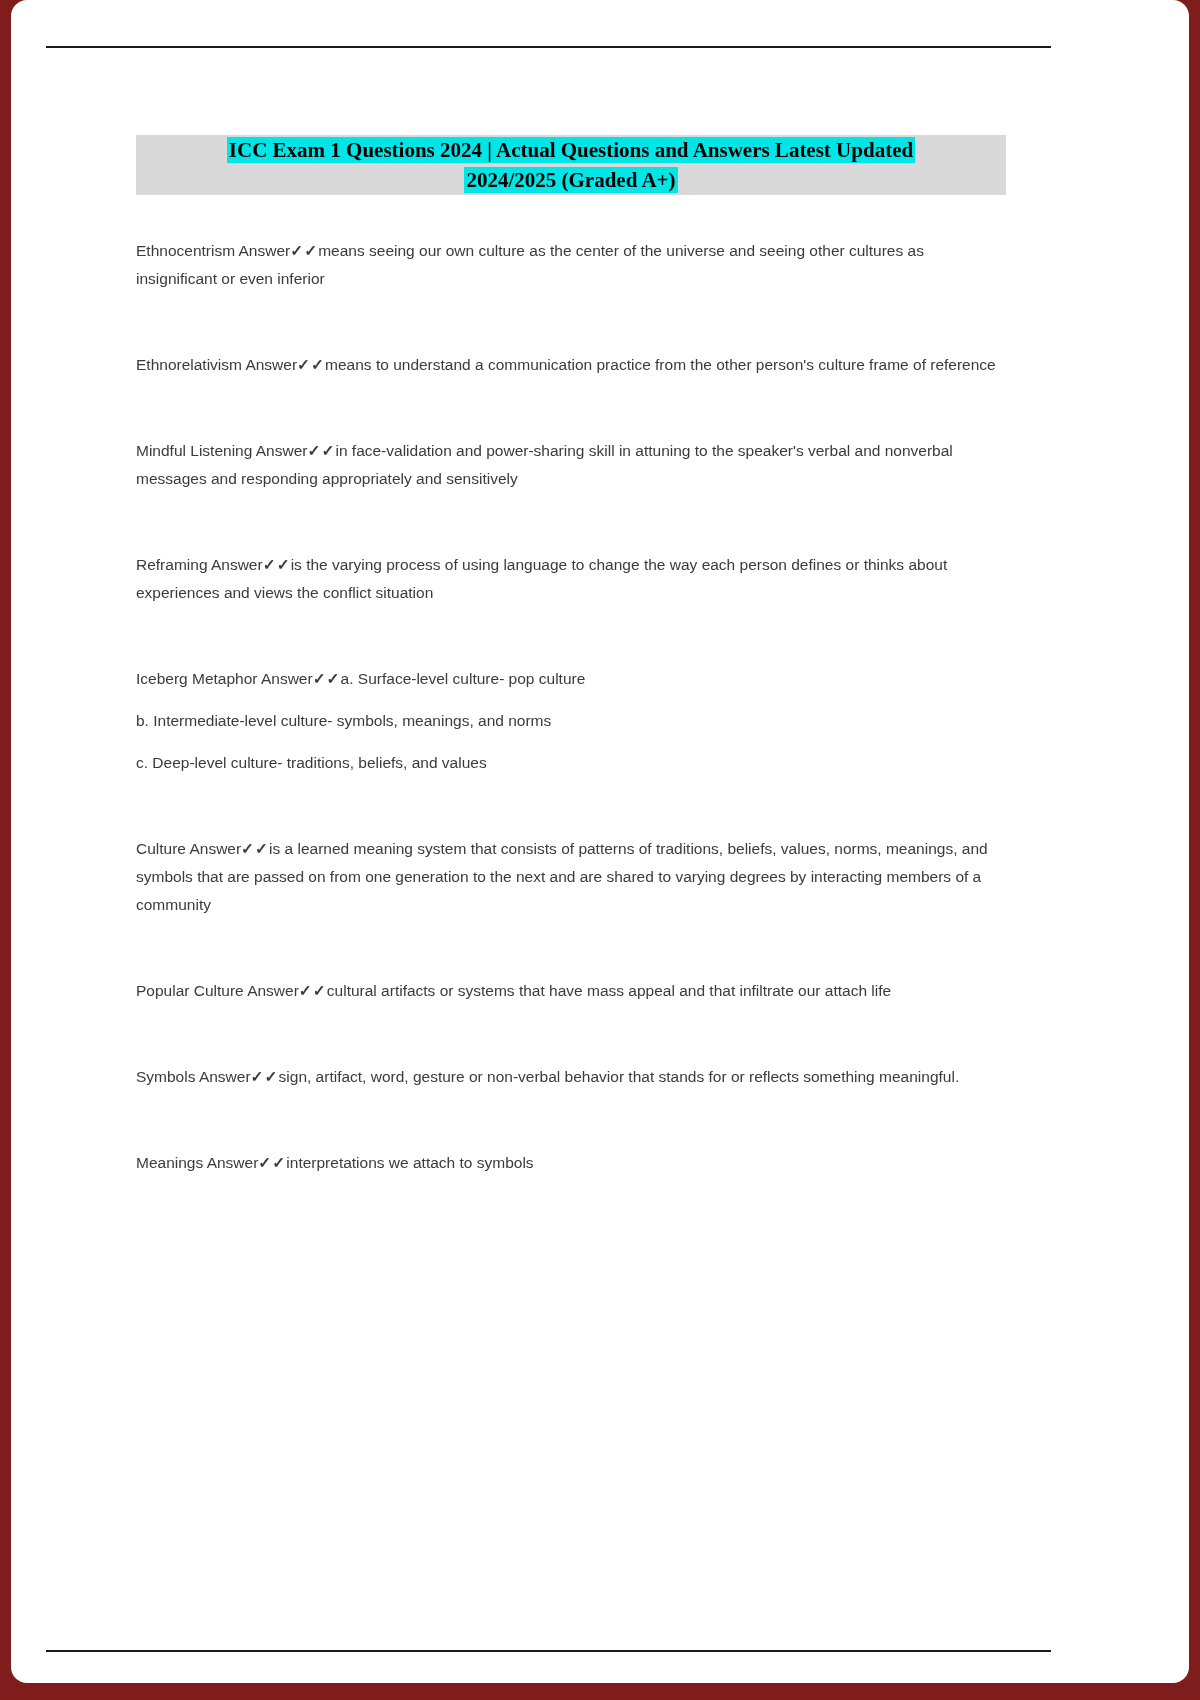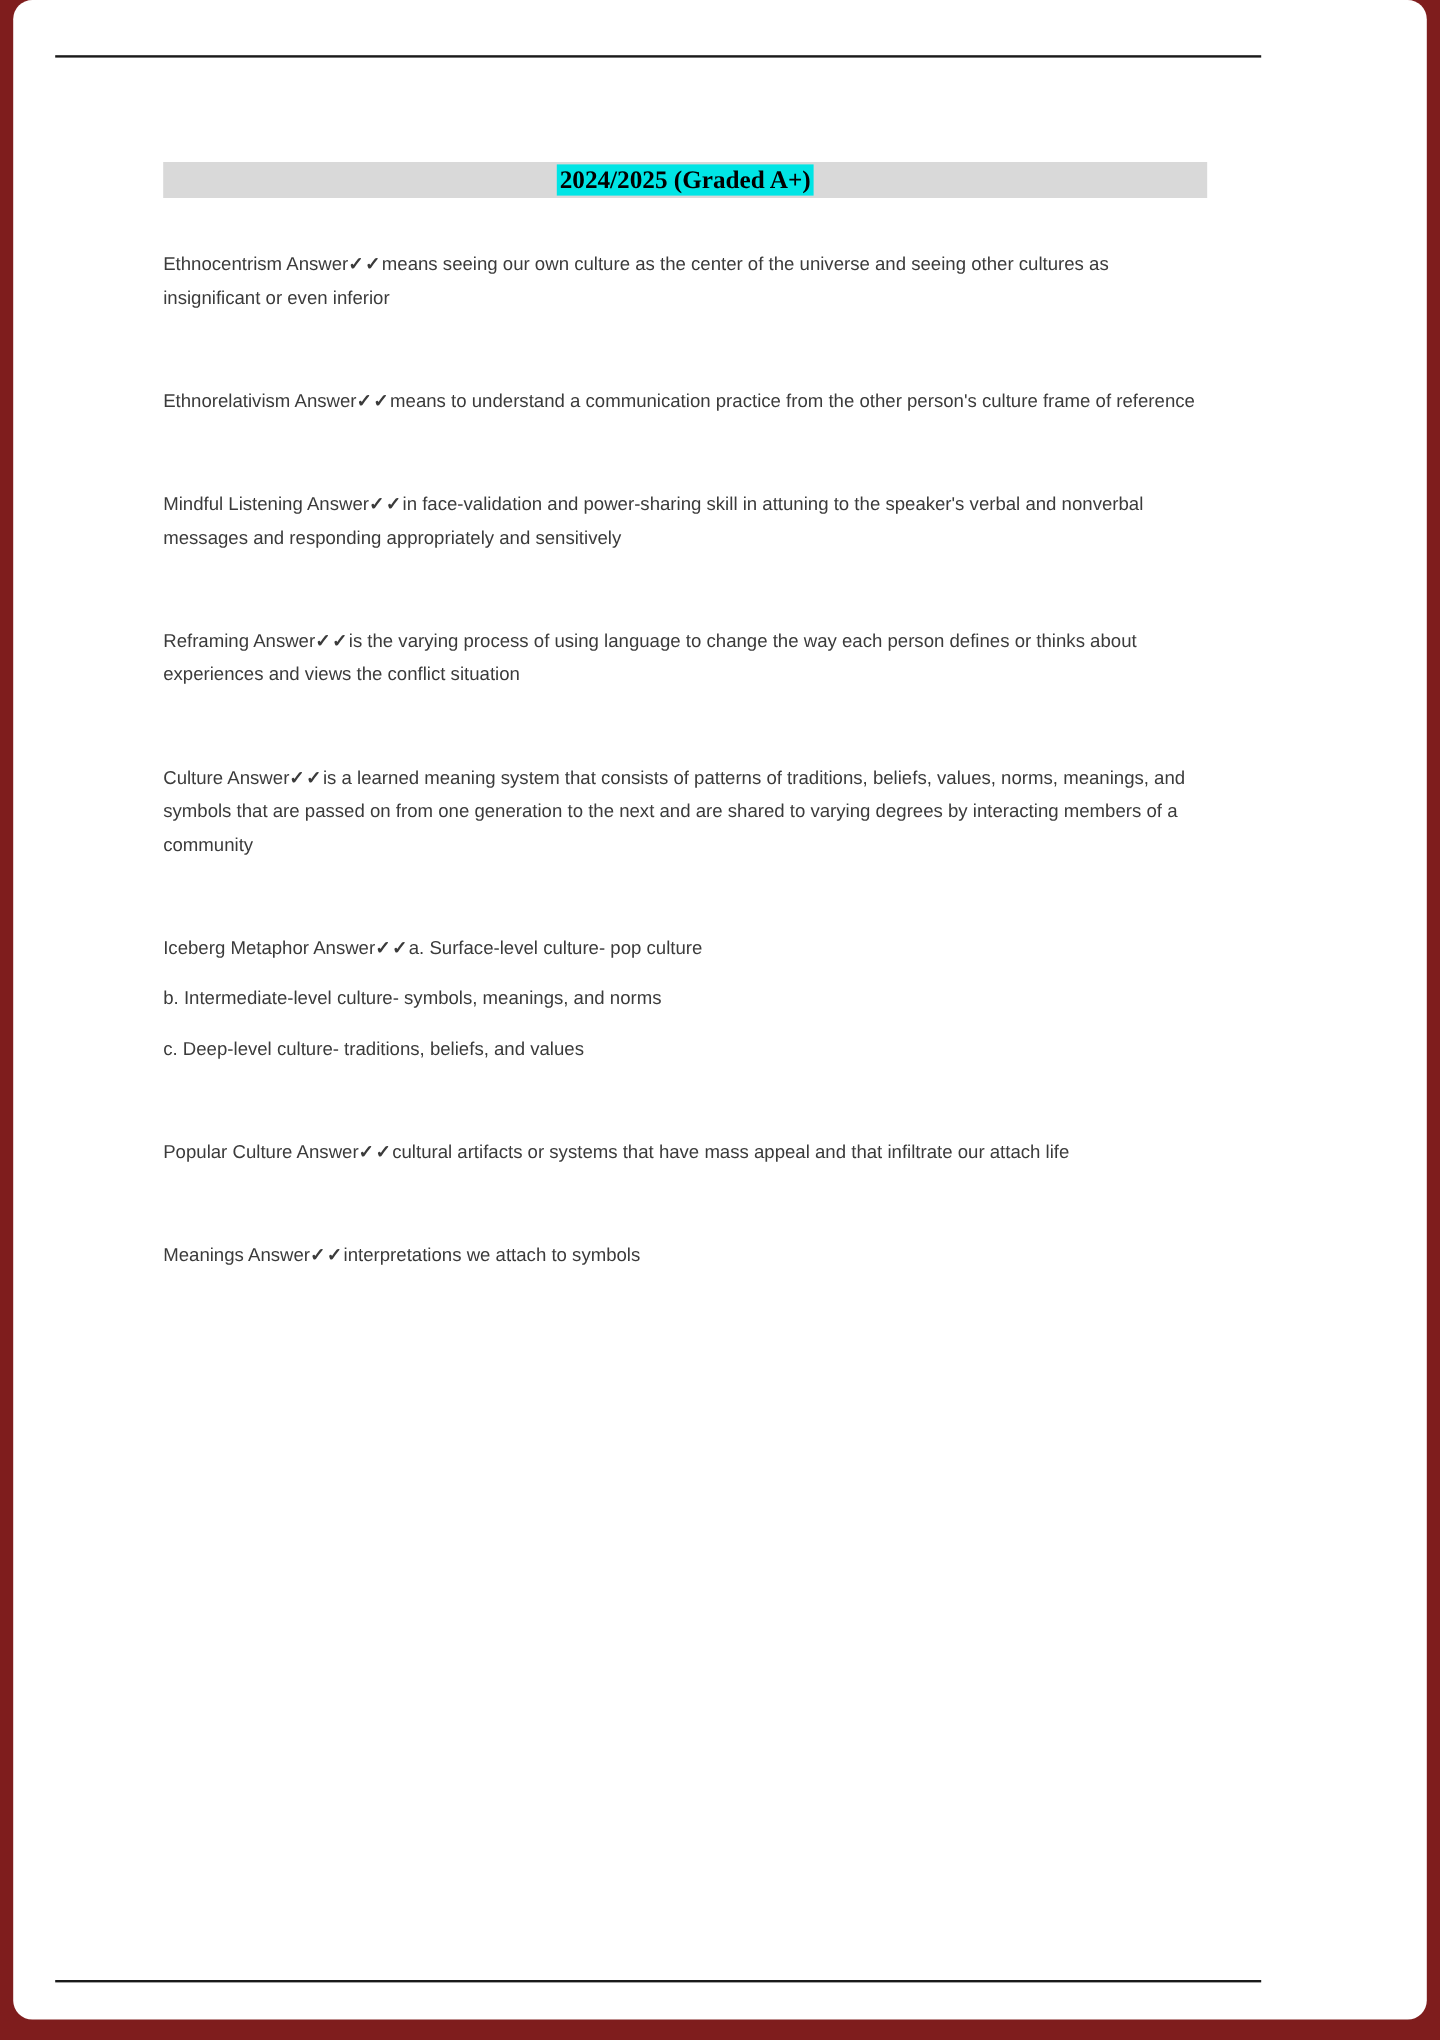--- a/index.html
+++ b/index.html
@@ -78,46 +78,50 @@
   }
 </style>
 </head>
 <body>
 
 <div class="page">
   <div class="rule rule-top"></div>
 
   <div class="content">
     <div class="title-block">
+      <div class="title-line"><span class="hl">ICC Exam 1 Questions 2024 | Actual Questions and Answers Latest Updated</span></div>
       <div class="title-line"><span class="hl">2024/2025 (Graded A+)</span></div>
     </div>
 
     <div class="qa-list">
         <div class="qa-block">
           <p class="qa-line"><span>Ethnocentrism Answer</span><span class="marks">✓✓</span><span>means seeing our own culture as the center of the universe and seeing other cultures as insignificant or even inferior</span></p>
         </div>
         <div class="qa-block">
           <p class="qa-line"><span>Ethnorelativism Answer</span><span class="marks">✓✓</span><span>means to understand a communication practice from the other person's culture frame of reference</span></p>
         </div>
         <div class="qa-block">
           <p class="qa-line"><span>Mindful Listening Answer</span><span class="marks">✓✓</span><span>in face-validation and power-sharing skill in attuning to the speaker's verbal and nonverbal messages and responding appropriately and sensitively</span></p>
         </div>
         <div class="qa-block">
           <p class="qa-line"><span>Reframing Answer</span><span class="marks">✓✓</span><span>is the varying process of using language to change the way each person defines or thinks about experiences and views the conflict situation</span></p>
         </div>
         <div class="qa-block">
-          <p class="qa-line"><span>Culture Answer</span><span class="marks">✓✓</span><span>is a learned meaning system that consists of patterns of traditions, beliefs, values, norms, meanings, and symbols that are passed on from one generation to the next and are shared to varying degrees by interacting members of a community</span></p>
-        </div>
-        <div class="qa-block">
           <p class="qa-line"><span>Iceberg Metaphor Answer</span><span class="marks">✓✓</span><span>a. Surface-level culture- pop culture</span></p>
           <p class="qa-sub">b. Intermediate-level culture- symbols, meanings, and norms</p>
           <p class="qa-sub">c. Deep-level culture- traditions, beliefs, and values</p>
         </div>
         <div class="qa-block">
+          <p class="qa-line"><span>Culture Answer</span><span class="marks">✓✓</span><span>is a learned meaning system that consists of patterns of traditions, beliefs, values, norms, meanings, and symbols that are passed on from one generation to the next and are shared to varying degrees by interacting members of a community</span></p>
+        </div>
+        <div class="qa-block">
           <p class="qa-line"><span>Popular Culture Answer</span><span class="marks">✓✓</span><span>cultural artifacts or systems that have mass appeal and that infiltrate our attach life</span></p>
+        </div>
+        <div class="qa-block">
+          <p class="qa-line"><span>Symbols Answer</span><span class="marks">✓✓</span><span>sign, artifact, word, gesture or non-verbal behavior that stands for or reflects something meaningful.</span></p>
         </div>
         <div class="qa-block">
           <p class="qa-line"><span>Meanings Answer</span><span class="marks">✓✓</span><span>interpretations we attach to symbols</span></p>
         </div>
       </div>
   </div>
 
   <div class="rule rule-bottom"></div>
 </div>
 

